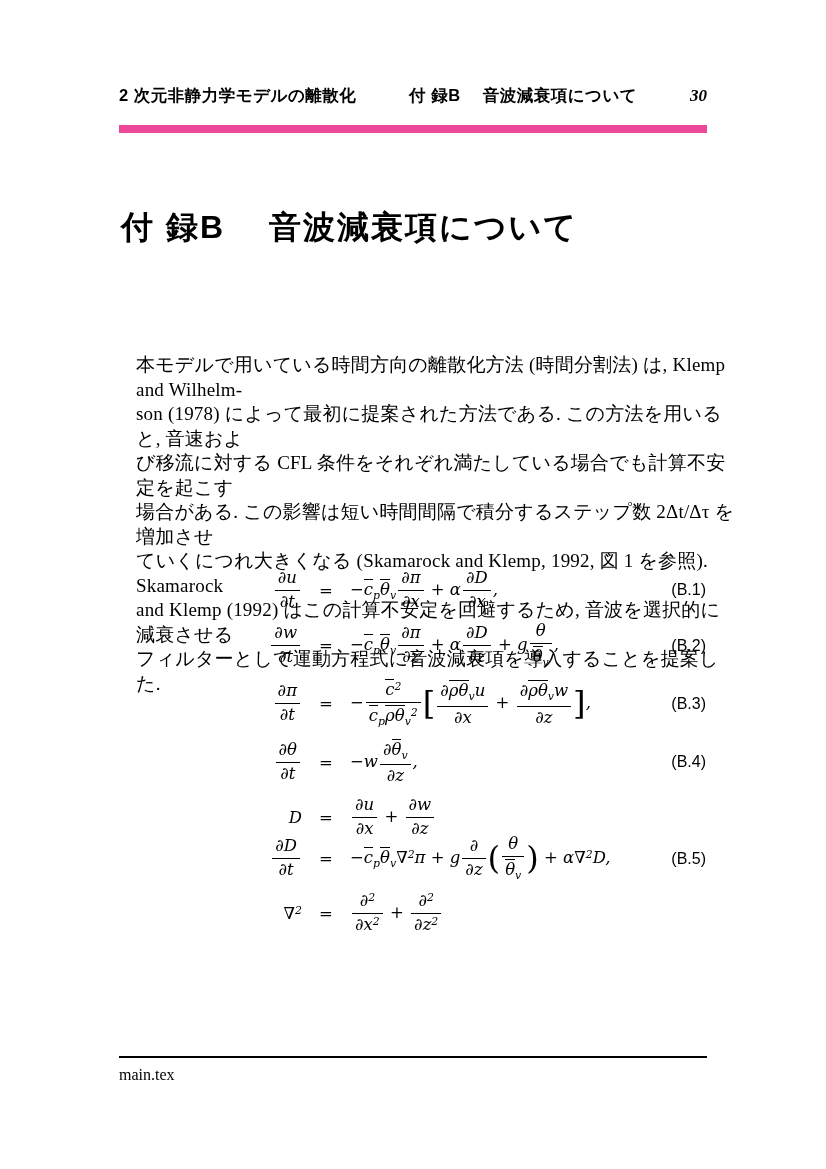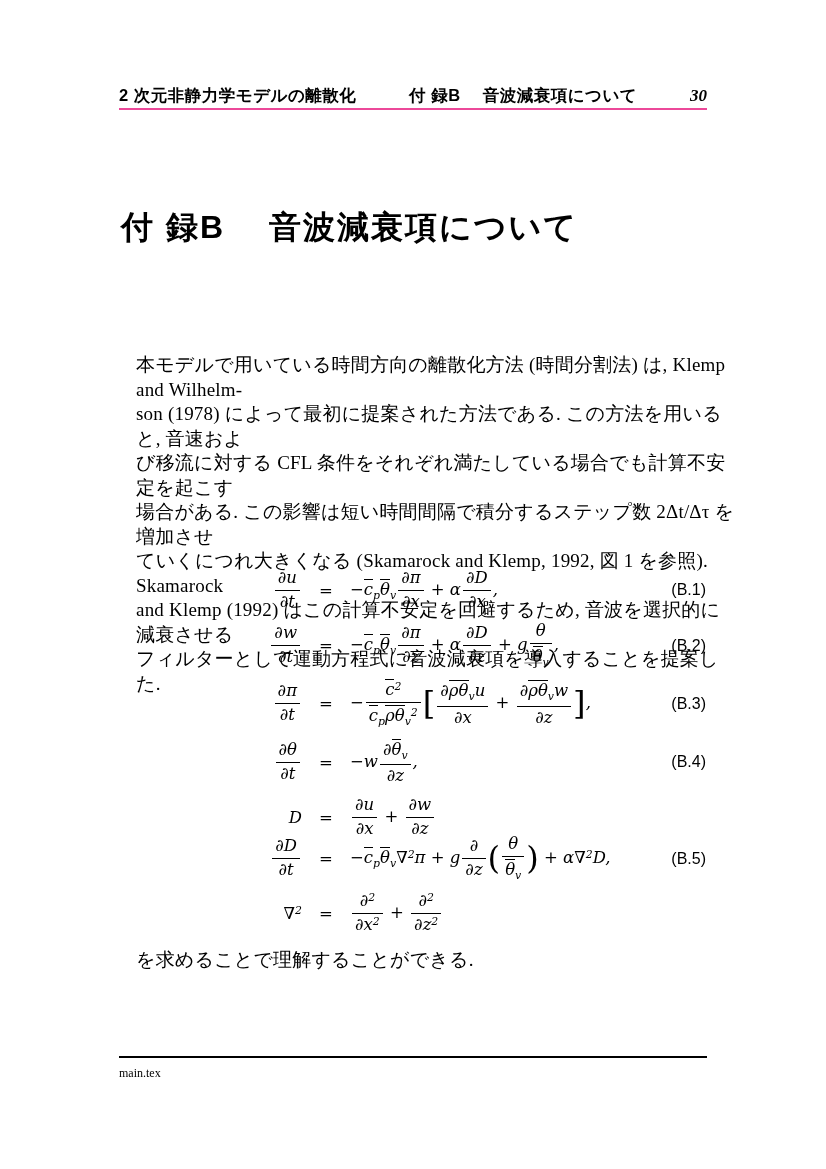--- a/index.html
+++ b/index.html
@@ -6,21 +6,21 @@
   body{
     width:826px;height:1169px;background:#ffffff;color:#000000;
     font-family:"Liberation Serif","DejaVu Serif",serif;
     position:relative;overflow:hidden;
   }
   .page{position:absolute;inset:0;background:#ffffff;}
 
   
   .runhead{
     position:absolute;left:119px;right:119px;top:85px;
-    border-bottom:2px solid #ec4899;padding-bottom:1px;
+    border-bottom:8px solid #ec4899;padding-bottom:18px;
     display:flex;justify-content:space-between;align-items:baseline;
   }
   .rh-left,.rh-center{
     font-family:"Liberation Sans","DejaVu Sans",sans-serif;
     font-weight:bold;font-size:16.5px;letter-spacing:0.5px;white-space:pre;
   }
   .rh-page{font-size:17px;font-weight:bold;white-space:pre;font-style:italic;}
 
   
   .chapter{
@@ -57,21 +57,21 @@
   .ov{display:inline-block;border-top:1px solid #000;padding-top:1px;line-height:1.05;}
   .eqtable sub{font-size:66%;vertical-align:-0.35em;}
   .eqtable sup{font-size:66%;vertical-align:0.45em;}
   .bigd{font-style:normal;font-size:195%;vertical-align:middle;line-height:0.8;font-weight:400;}
 
   
   .footer{
     position:absolute;left:119px;right:119px;top:1056px;
     border-top:2px solid #000;padding-top:8px;
     display:flex;justify-content:space-between;align-items:baseline;
-    font-size:12px;white-space:pre;
+    font-size:16px;white-space:pre;
   }
 </style>
 </head>
 <body>
 
 <div class="page">
 
   <div class="runhead">
     <span class="rh-left">2 次元非静力学モデルの離散化</span>
     <span class="rh-center">付 録B　 音波減衰項について</span>
@@ -139,20 +139,19 @@
       <tr>
             <td class="eq-lhs"><span class="mt">∇</span><sup>2</sup></td>
             <td class="eq-rel">=</td>
             <td class="eq-rhs"><span class="frac"><span class="num"><span class="mt">∂</span><sup>2</sup></span><span class="den"><span class="mt">∂x</span><sup>2</sup></span></span><span class="mt"> + </span><span class="frac"><span class="num"><span class="mt">∂</span><sup>2</sup></span><span class="den"><span class="mt">∂z</span><sup>2</sup></span></span></td>
             <td class="eq-lab"></td>
           </tr>
     </tbody>
       </table>
   </div>
 
-  <p class="para" style="top:932px">を求めることで理解することができる.</p>
 
 
   <div class="footer">
     <span>main.tex</span>
   </div>
 
 </div>
 
 </body></html>

